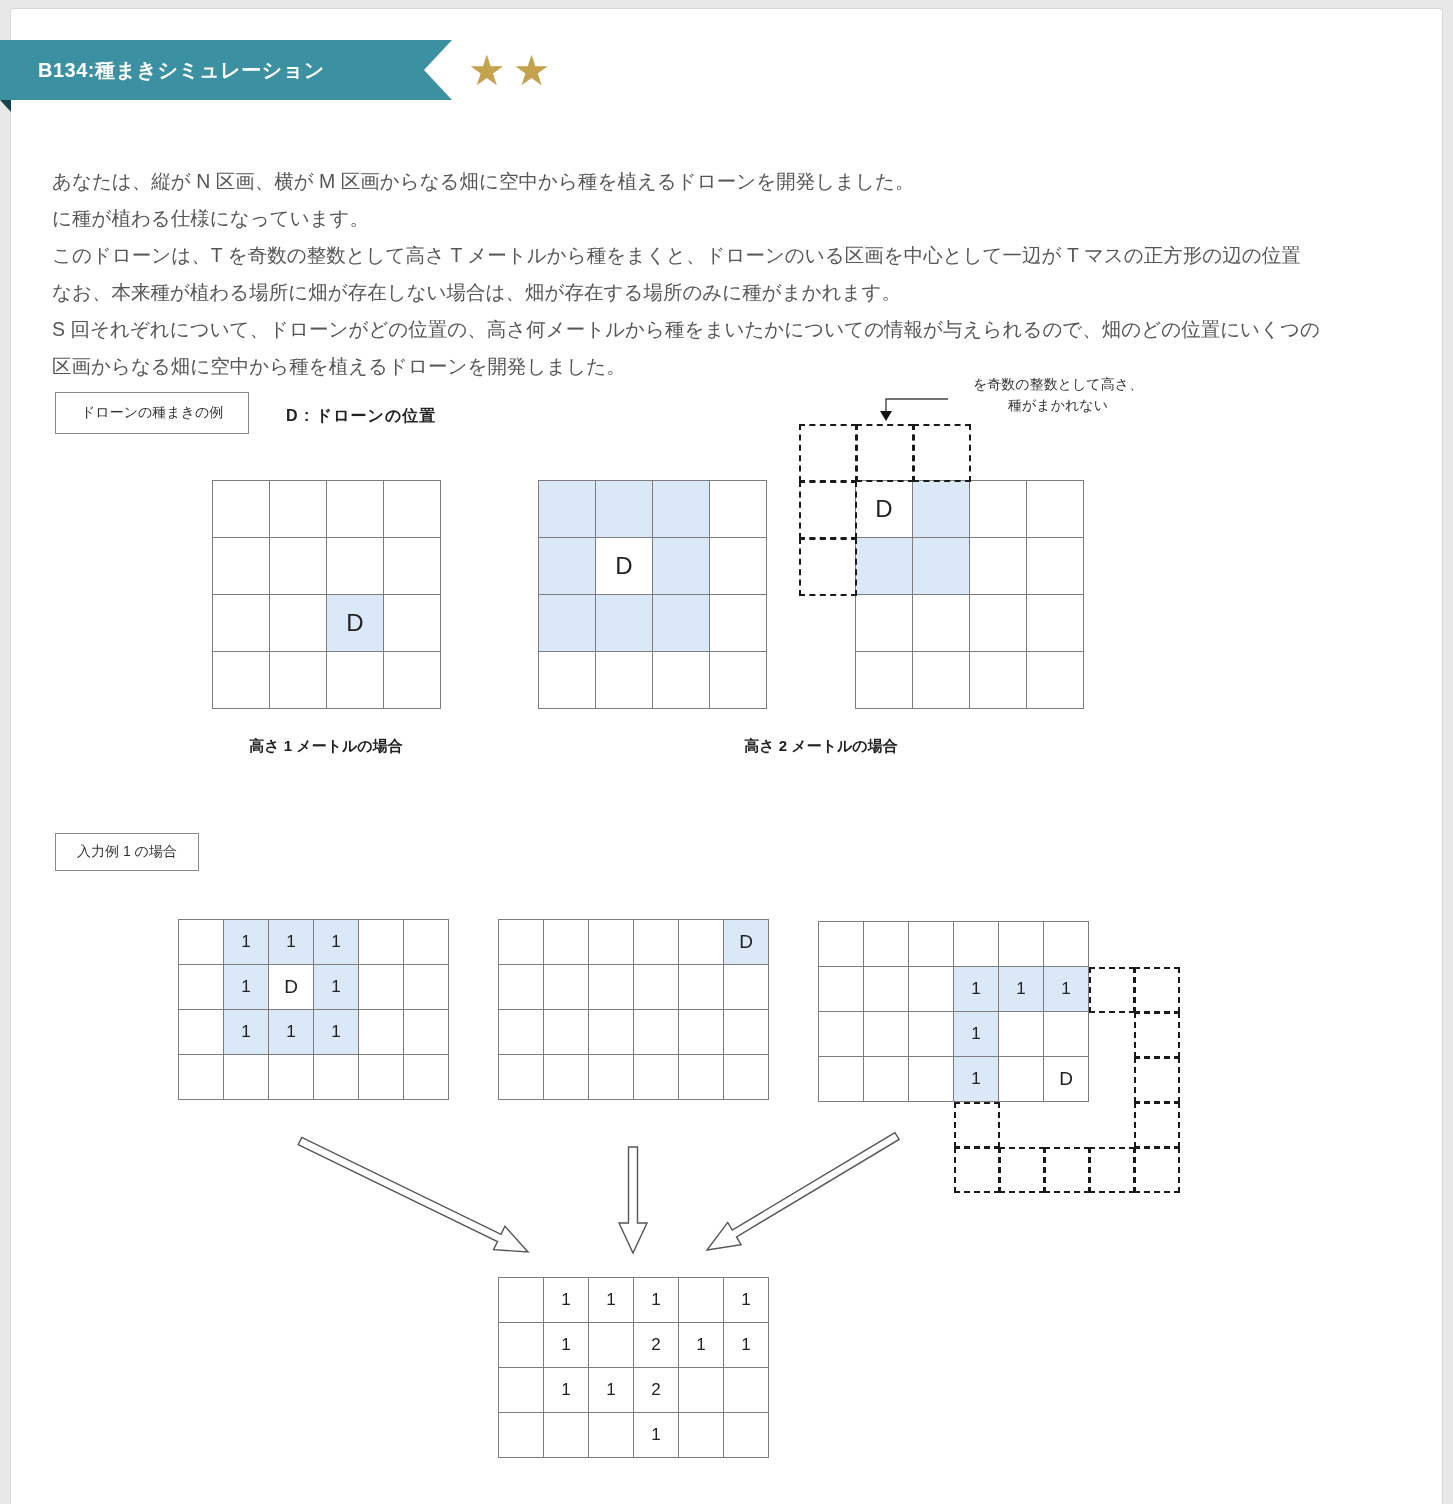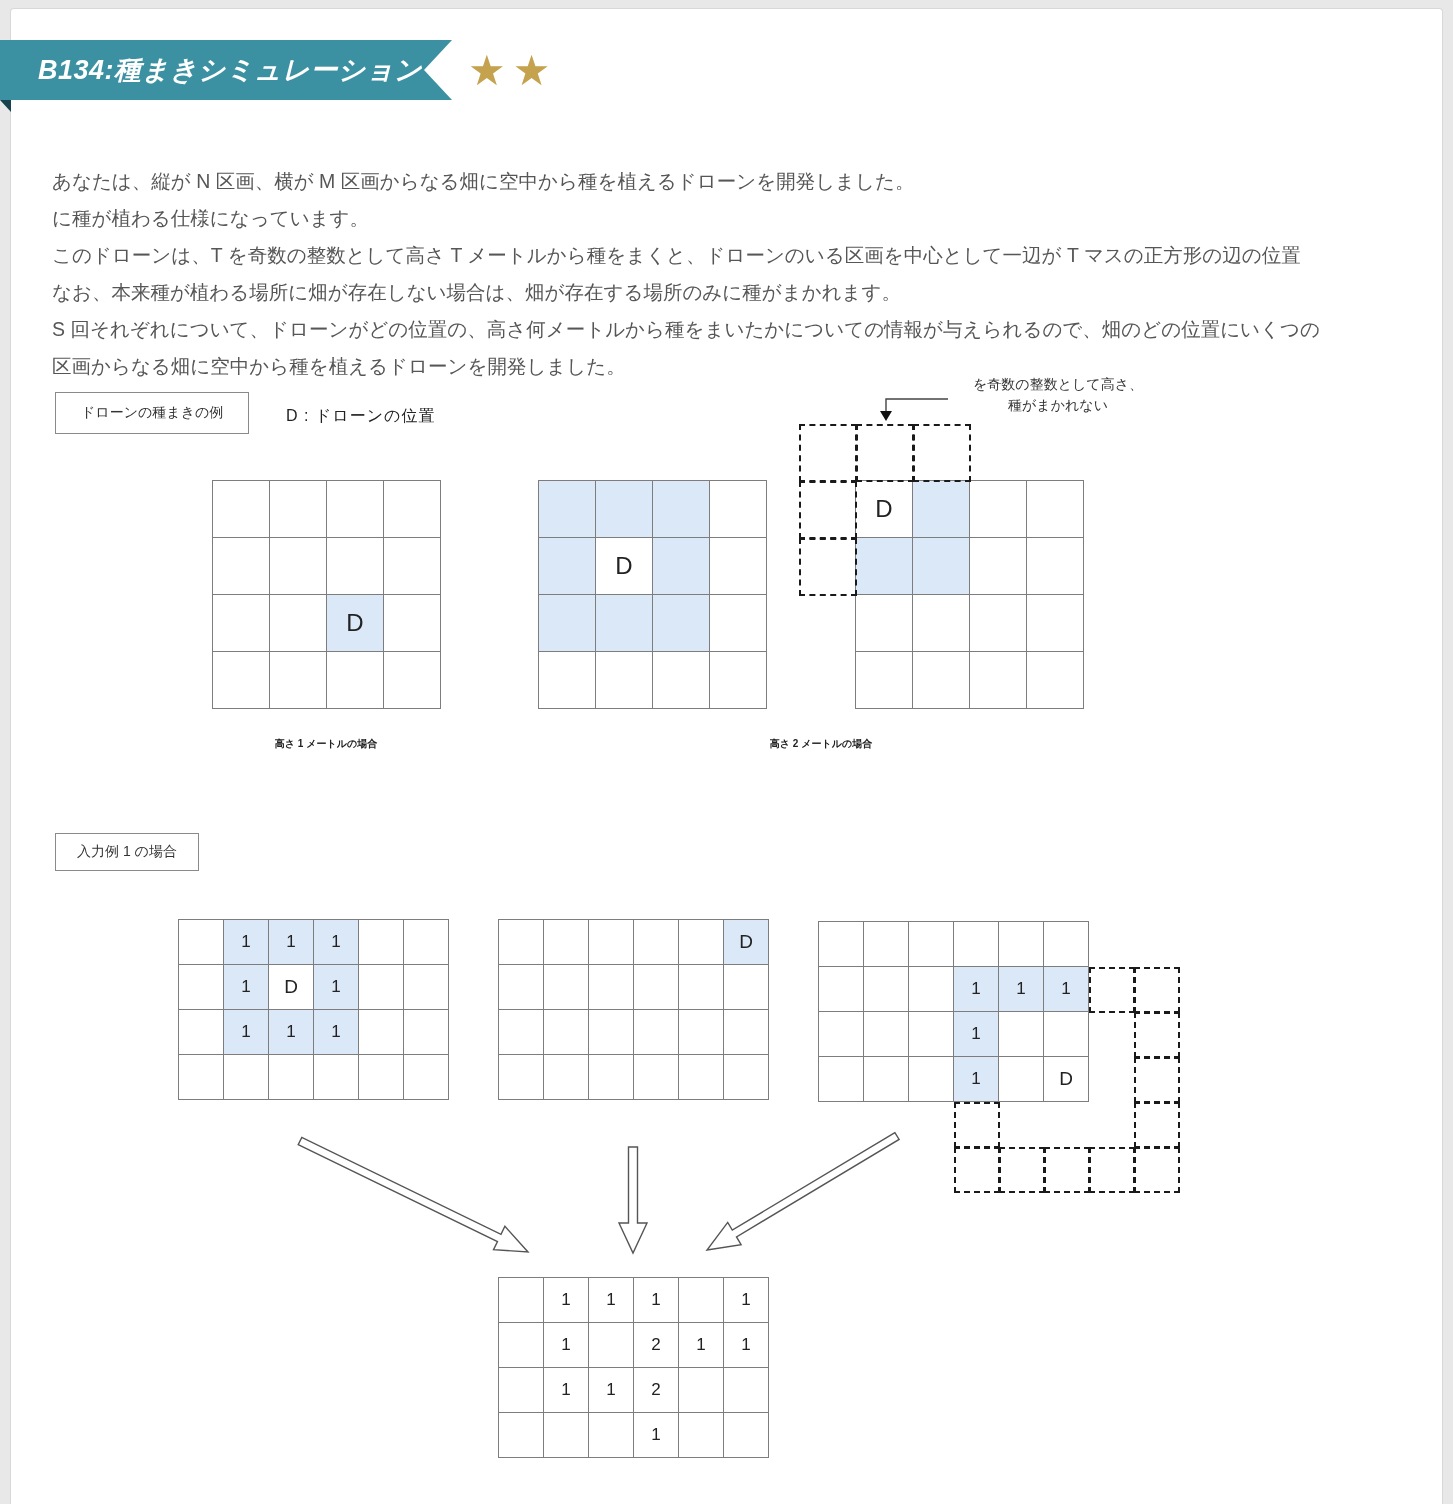--- a/index.html
+++ b/index.html
@@ -4,36 +4,36 @@
 <style>
   * { margin:0; padding:0; box-sizing:border-box; }
   html,body { width:1453px; height:1504px; }
   body { background:#e8e8e8; font-family:"Liberation Sans","DejaVu Sans",sans-serif; }
   .page { position:relative; width:1453px; height:1504px; overflow:hidden; }
   .card { position:absolute; left:10px; top:8px; width:1433px; height:1496px;
           background:#ffffff; border:1px solid #d8d8d8; border-bottom:none; border-radius:4px 4px 0 0; }
   
   .banner { position:absolute; left:0; top:40px; width:452px; height:60px;
             background:#3b91a2; color:#fff; display:flex; align-items:center;
-            padding-left:38px; font-size:27px; font-weight:bold; letter-spacing:0.5px;
+            padding-left:38px; font-size:20px; font-weight:bold; letter-spacing:0.5px;
             clip-path:polygon(0 0,452px 0,424px 50%,452px 100%,0 100%);
-            filter:drop-shadow(3px 3px 2px rgba(130,130,130,0.55));font-style:italic; }
+            filter:drop-shadow(3px 3px 2px rgba(130,130,130,0.55)); }
   .banner-fold { position:absolute; left:0; top:100px; width:11px; height:12px;
                  background:#17434f; clip-path:polygon(0 0,100% 0,100% 100%); }
   .stars { position:absolute; left:468px; top:40px; height:60px; display:flex; align-items:center;
            font-size:42px; letter-spacing:7px; color:#c4a24e; }
   
   .statement { position:absolute; left:52px; top:131px; width:1360px;
                font-size:19.5px; line-height:37px; color:#565656;margin-top:32px; }
   
   .label-box { position:absolute; border:1px solid #8a8a8a; background:#fff;
                font-size:14px; color:#333; padding:11px 25px; white-space:nowrap; }
-  .legend { position:absolute; left:286px; top:406px; font-size:16px; font-weight:400;
+  .legend { position:absolute; left:286px; top:406px; font-size:16px; font-weight:700;
             color:#222; letter-spacing:1px; white-space:nowrap; }
-  .caption { position:absolute; transform:translateX(-50%); font-size:10px; font-weight:600;
+  .caption { position:absolute; transform:translateX(-50%); font-size:15px; font-weight:600;
              color:#222; white-space:nowrap; }
   .annotation { position:absolute; left:938px; top:374px; width:240px; text-align:center;
                 font-size:14px; line-height:21px; color:#333; }
   
   .grid { position:absolute; display:grid; border-top:1px solid #7d7d7d; border-left:1px solid #7d7d7d; }
   .grid .cell { border-right:1px solid #7d7d7d; border-bottom:1px solid #7d7d7d;
                 display:flex; align-items:center; justify-content:center; color:#222; }
   .grid .cell.hl { background:#dbe8f8; }
   .grid .dashed-cell { position:absolute; border:2px dashed #1a1a1a; background:transparent; }
   svg { position:absolute; overflow:visible; }

